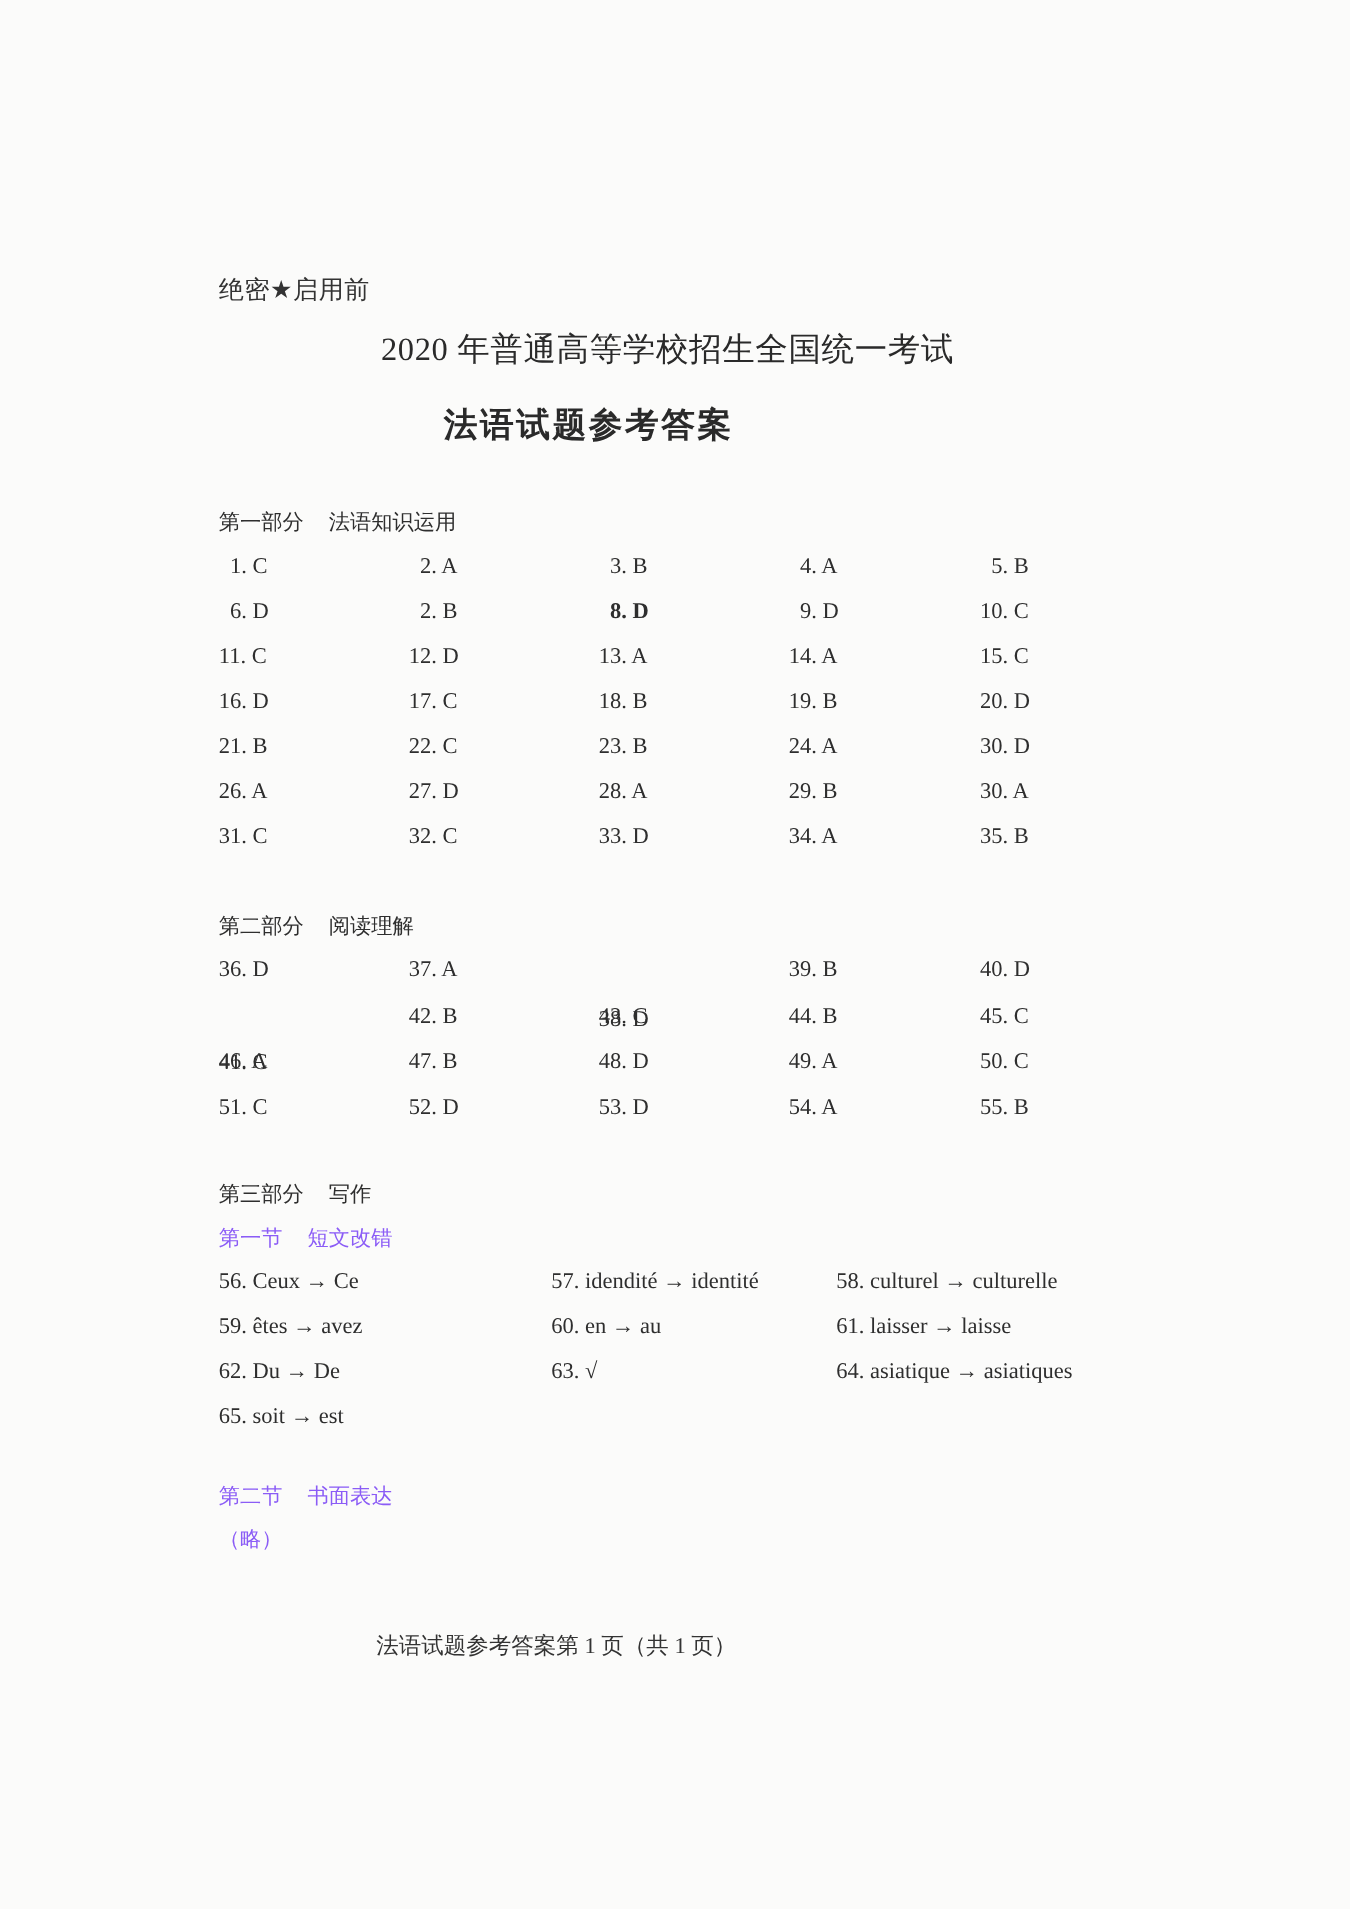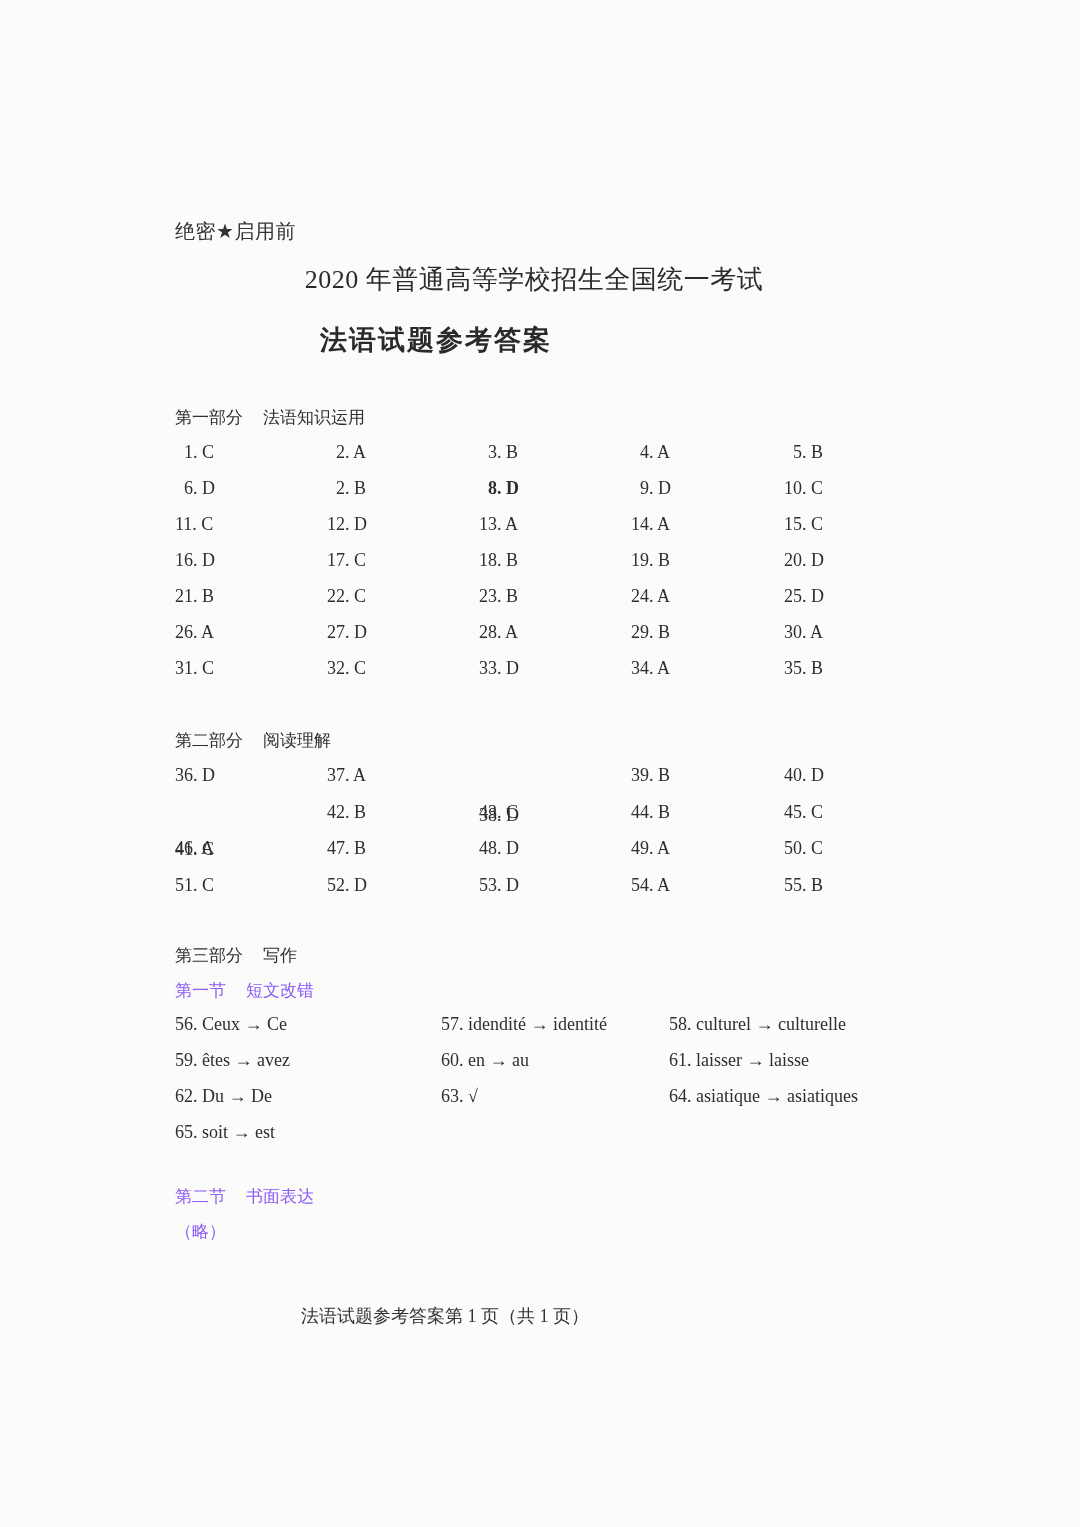--- a/index.html
+++ b/index.html
@@ -19,21 +19,21 @@
     }
     .exam-title {
       left: 0; width: 1080px; top: 262px; text-align: center;
       font-size: 26px; color: #2a2a2a; letter-spacing: 0.5px;
       padding-left: -10px;
     }
     .exam-title span { display: inline-block; transform: translateX(-6px); }
     .doc-title {
       left: 0; width: 884px; top: 322px; text-align: center;
       font-family: Liberation Serif, serif;
-      font-size: 27px; font-weight: bold; color: #2a2a2a; letter-spacing: 2px;
+      font-size: 27px; font-weight: bold; color: #2a2a2a; letter-spacing: 2px; padding-left: 35px;
     }
     .doc-title span { display: inline-block; transform: translateX(-6px); }
     .section-head {
       left: 175px;
       font-family: "DejaVu Sans", "Liberation Sans", sans-serif;
       font-size: 17px; color: #2e2e2e;
     }
     .section-head .gap { display: inline-block; width: 20px; }
     .sub-head {
       left: 175px;
@@ -79,21 +79,21 @@
     <div class="abs ans" style="top: 514px; left: 784px;">15. C</div>
     <div class="abs ans" style="top: 550px; left: 175px;">16. D</div>
     <div class="abs ans" style="top: 550px; left: 327px;">17. C</div>
     <div class="abs ans" style="top: 550px; left: 479px;">18. B</div>
     <div class="abs ans" style="top: 550px; left: 631px;">19. B</div>
     <div class="abs ans" style="top: 550px; left: 784px;">20. D</div>
     <div class="abs ans" style="top: 586px; left: 175px;">21. B</div>
     <div class="abs ans" style="top: 586px; left: 327px;">22. C</div>
     <div class="abs ans" style="top: 586px; left: 479px;">23. B</div>
     <div class="abs ans" style="top: 586px; left: 631px;">24. A</div>
-    <div class="abs ans" style="top: 586px; left: 784px;">25. D</div>
+    <div class="abs ans" style="top: 586px; left: 784px;">30. D</div>
     <div class="abs ans" style="top: 622px; left: 175px;">26. A</div>
     <div class="abs ans" style="top: 622px; left: 327px;">27. D</div>
     <div class="abs ans" style="top: 622px; left: 479px;">28. A</div>
     <div class="abs ans" style="top: 622px; left: 631px;">29. B</div>
     <div class="abs ans" style="top: 622px; left: 784px;">30. A</div>
     <div class="abs ans" style="top: 658px; left: 175px;">31. C</div>
     <div class="abs ans" style="top: 658px; left: 327px;">32. C</div>
     <div class="abs ans" style="top: 658px; left: 479px;">33. D</div>
     <div class="abs ans" style="top: 658px; left: 631px;">34. A</div>
     <div class="abs ans" style="top: 658px; left: 784px;">35. B</div>

